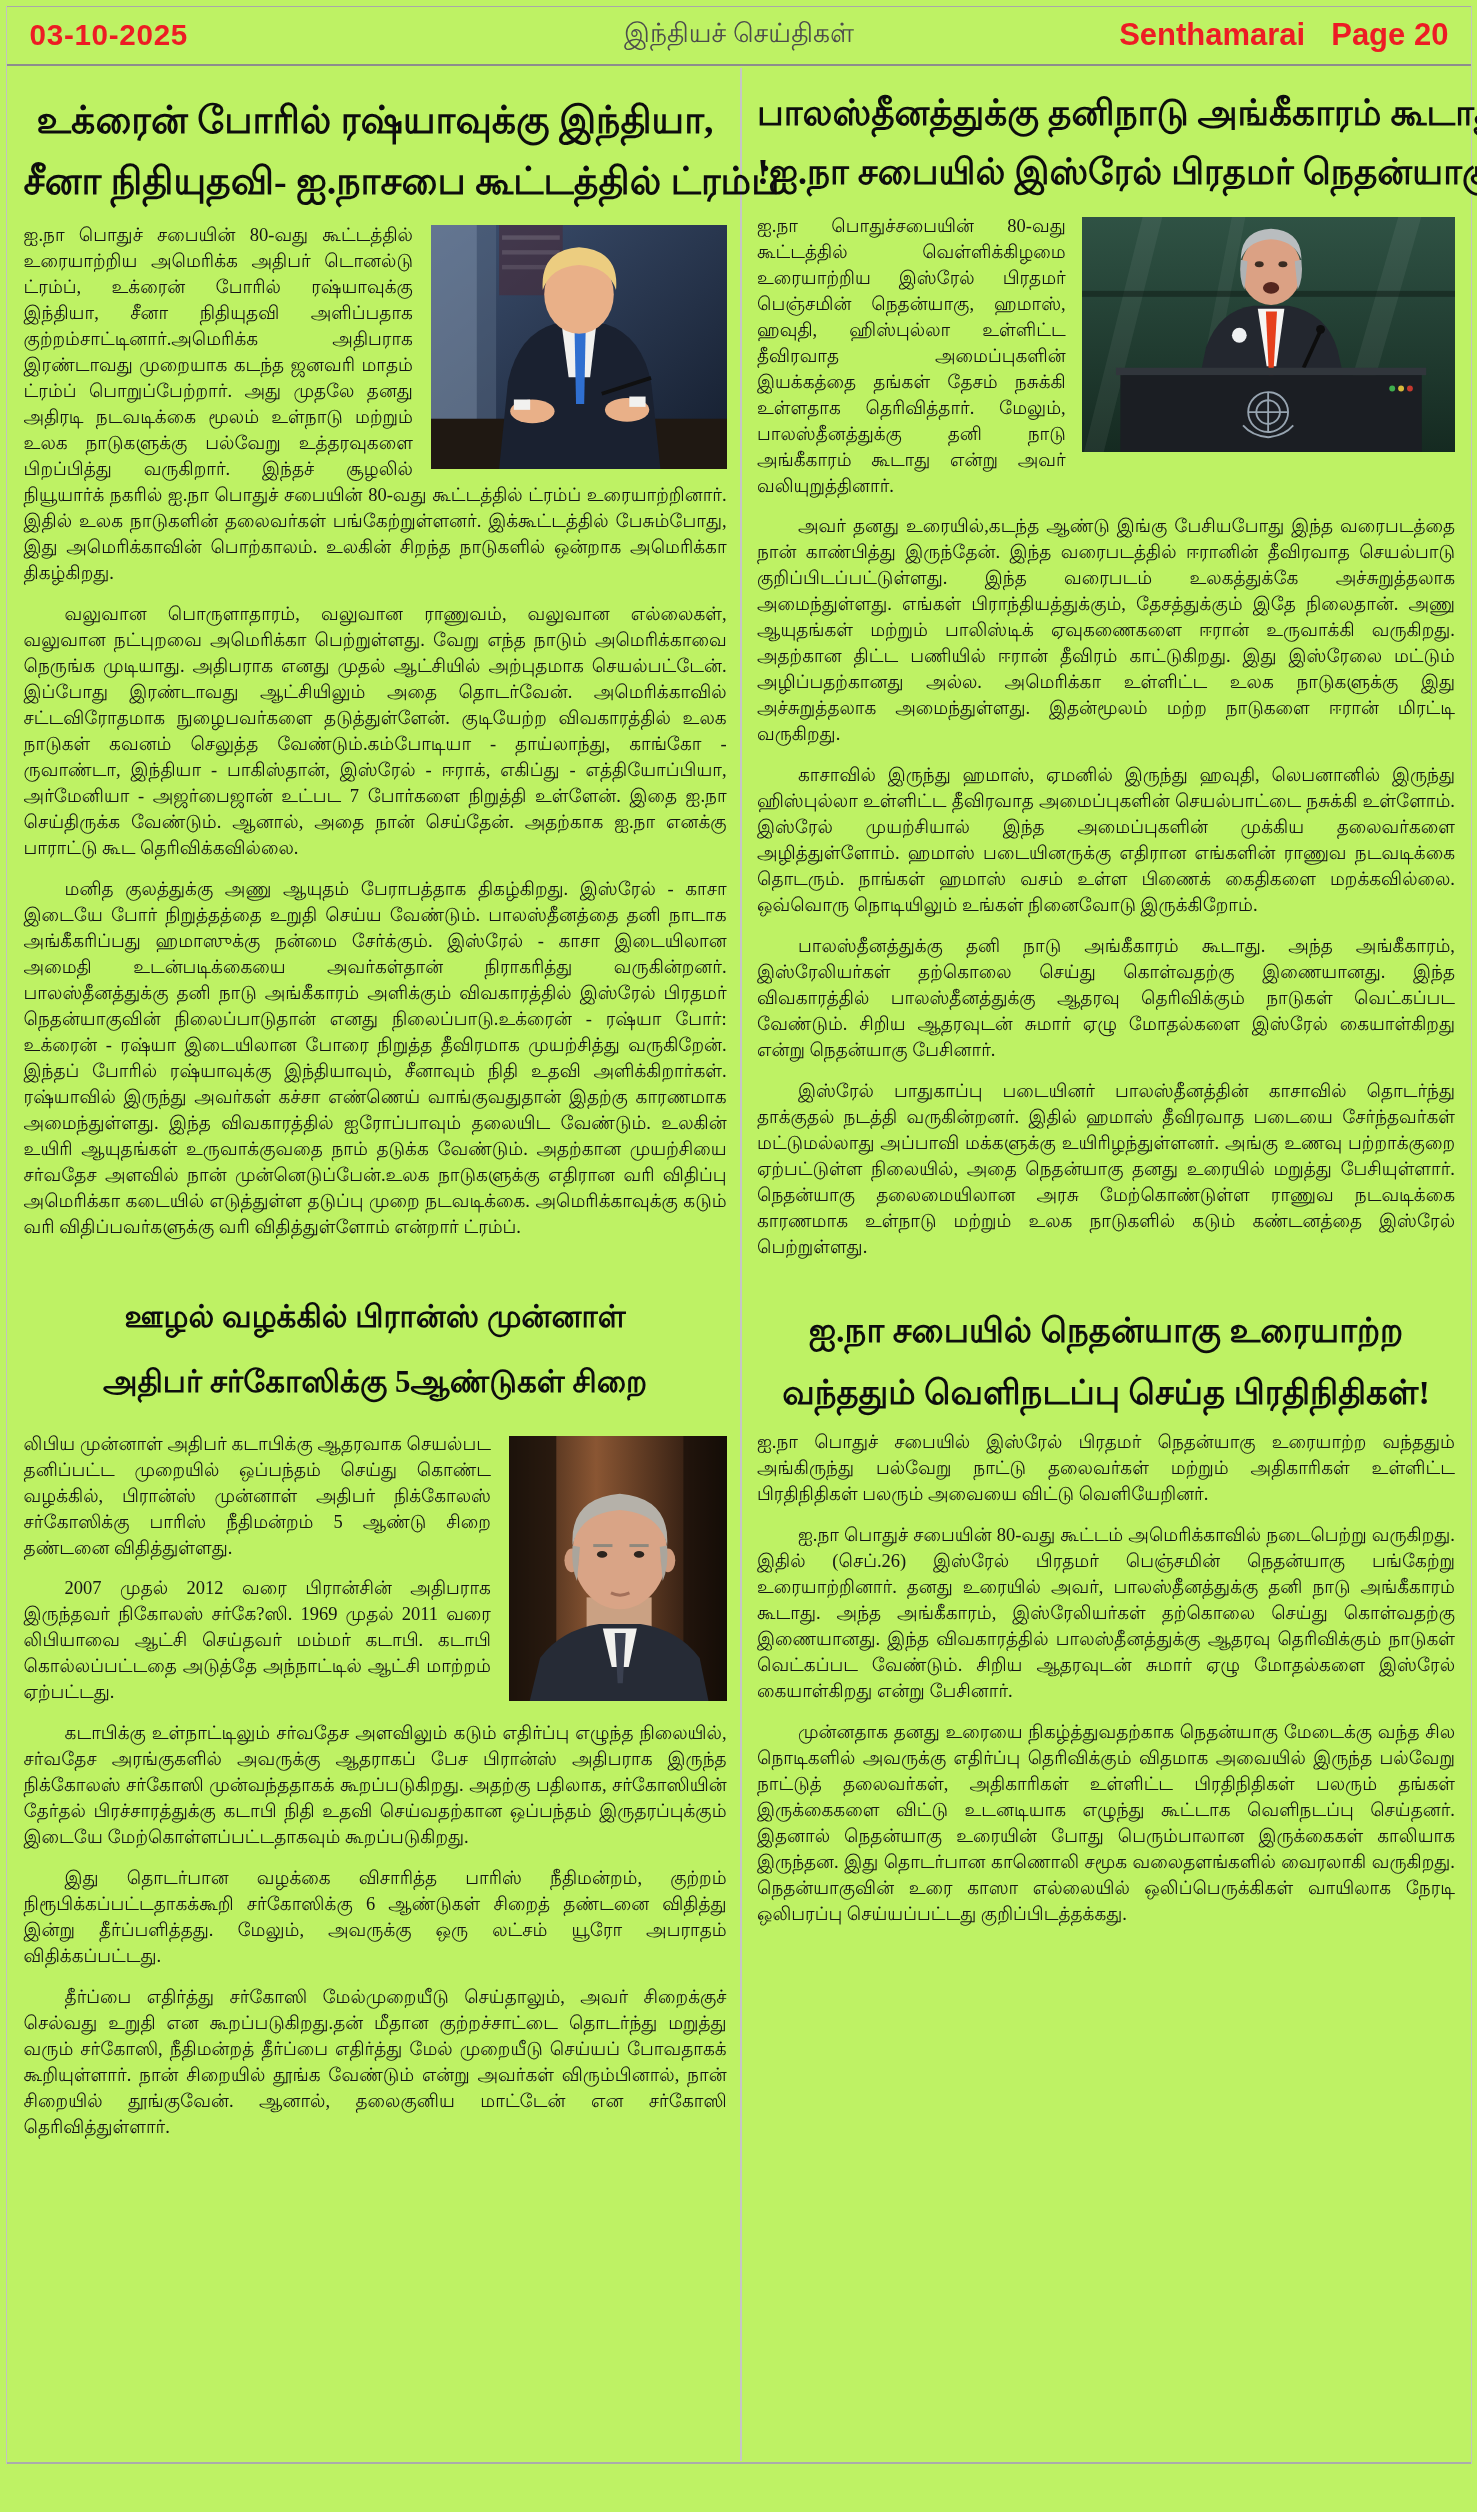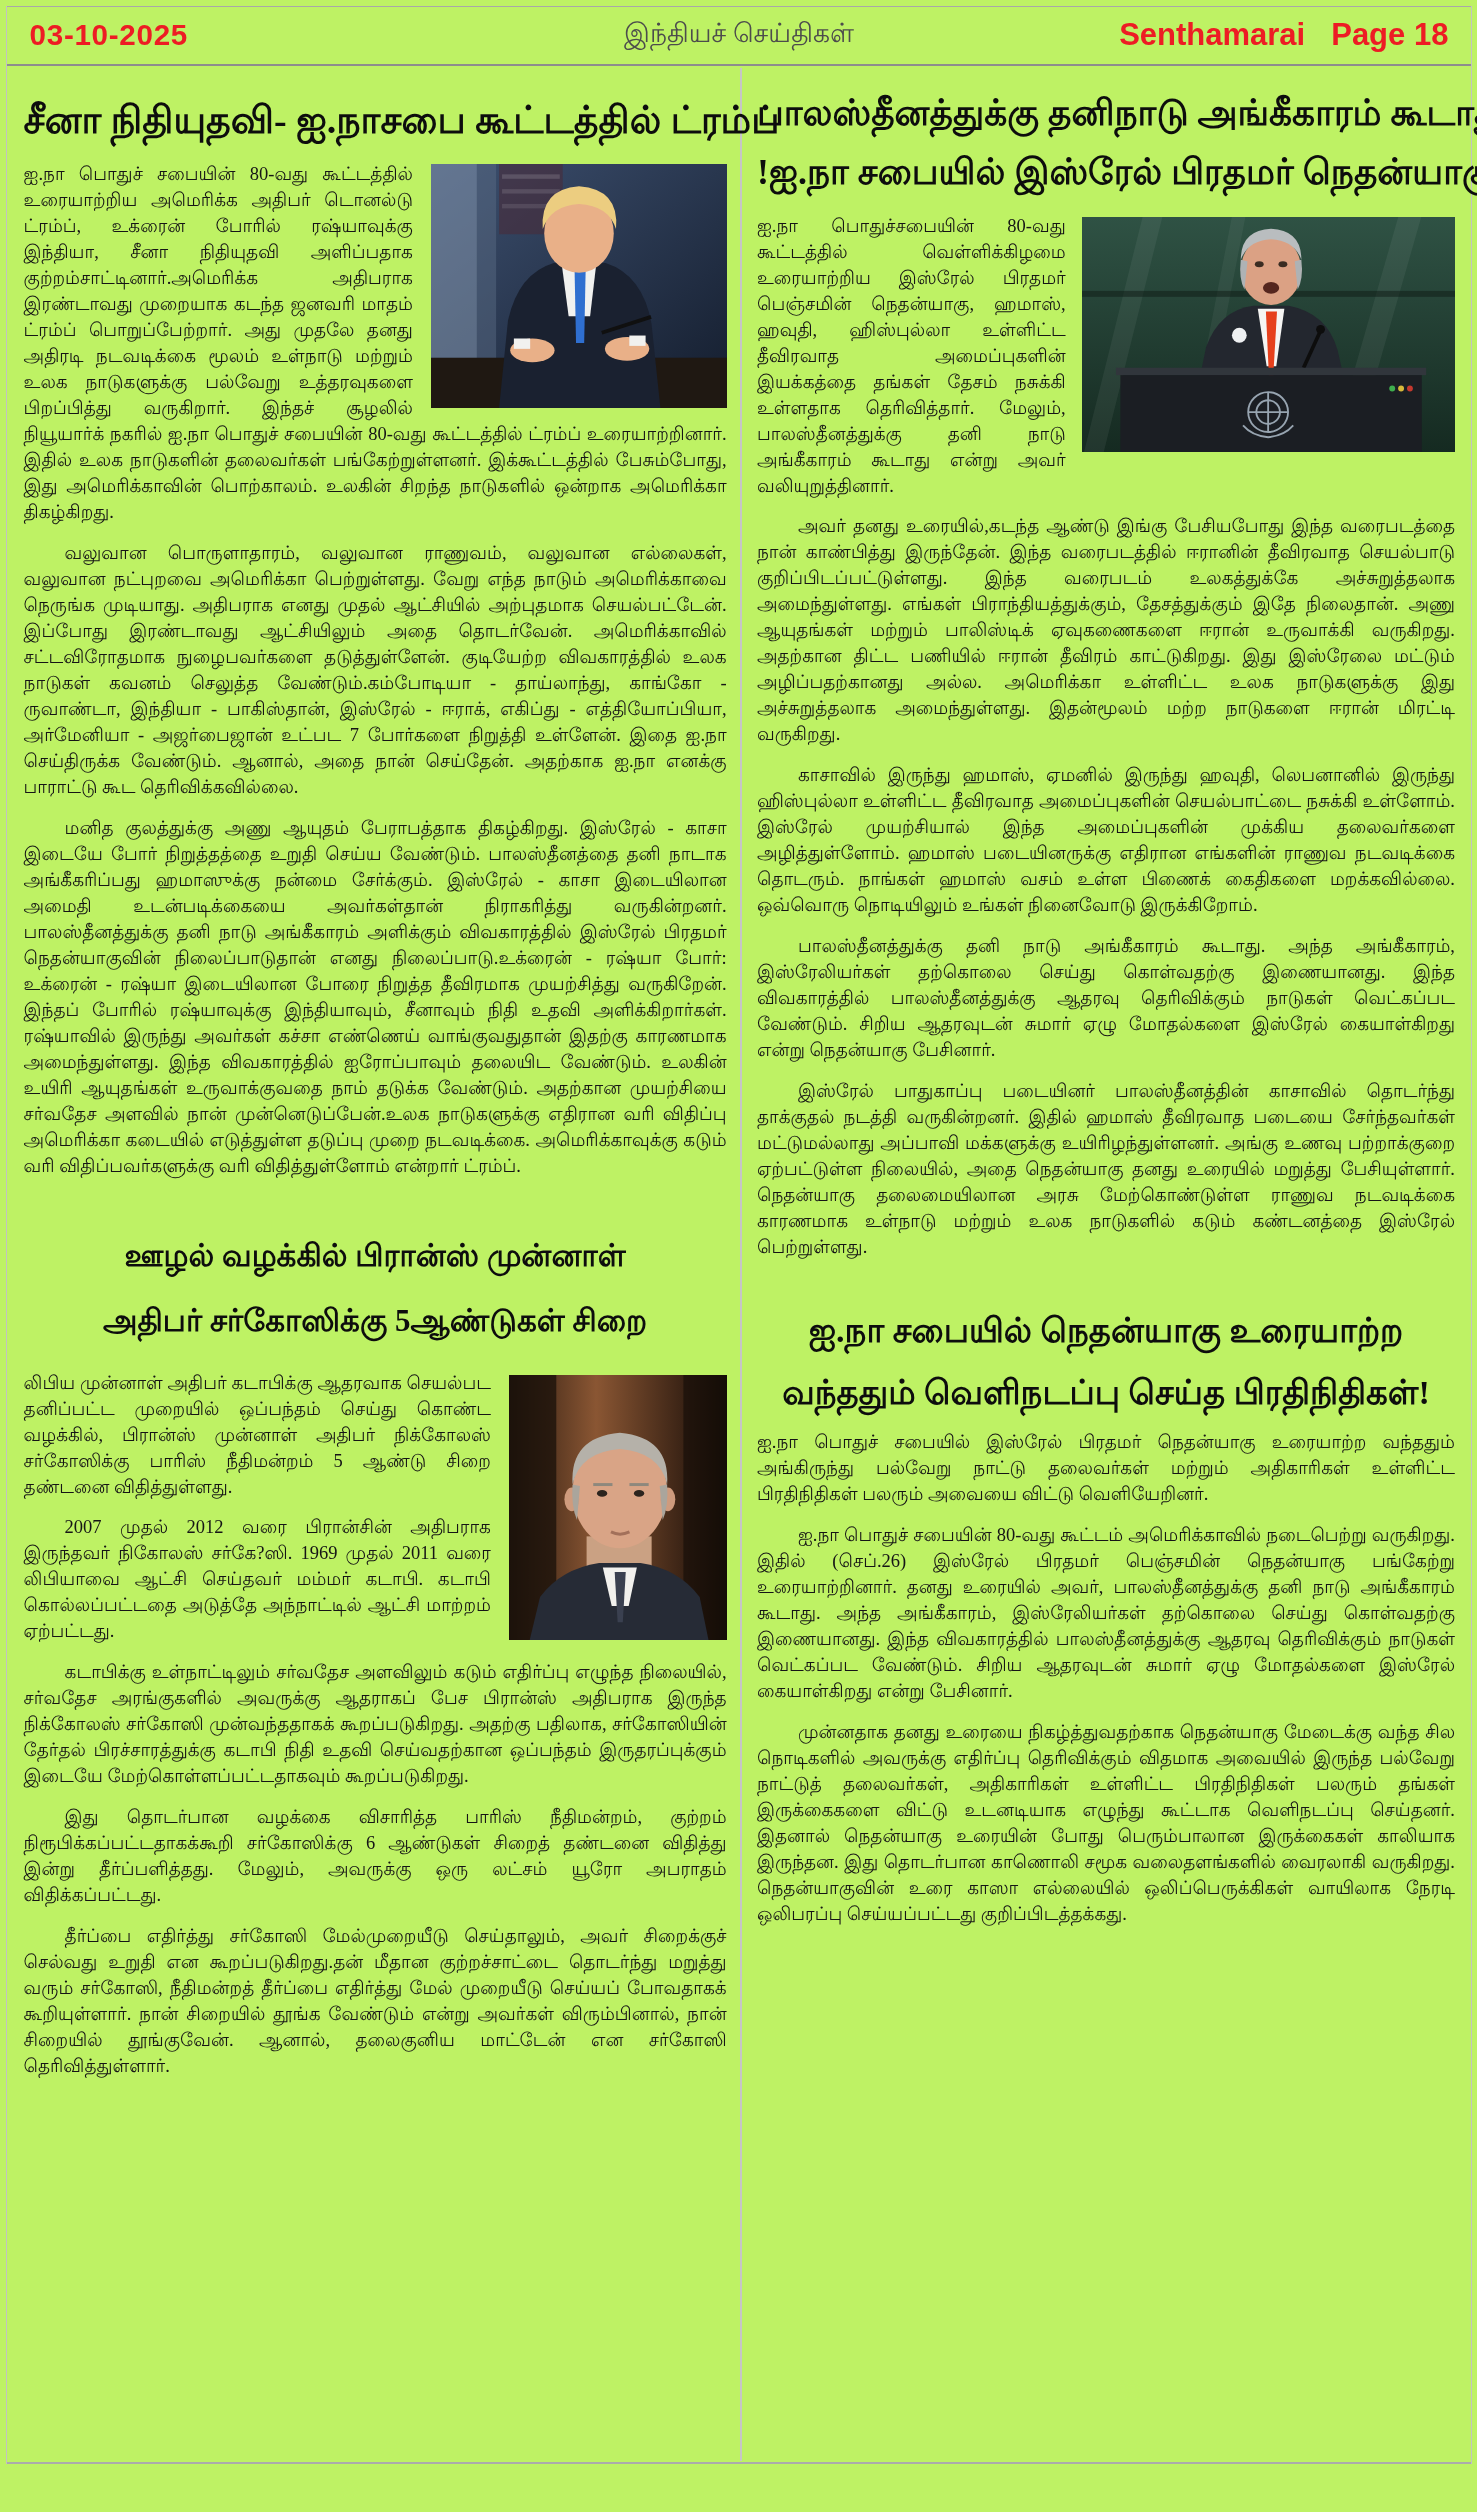--- a/index.html
+++ b/index.html
@@ -58,27 +58,28 @@
   <div class="rule rule-bottom"></div>
   <div class="rule rule-left"></div>
   <div class="rule rule-right"></div>
   <div class="col-divider"></div>
 
   <div class="header">
     <span class="date">03-10-2025</span>
     <span class="section">இந்தியச் செய்திகள்</span>
     <span class="brand-wrap">
       <span class="brand">Senthamarai</span>
-      <span class="pageno">Page 18</span>
+      <span class="pageno">Page 20</span>
     </span>
   </div>
 
   <div class="col col-left">
 
     <div class="headline h-trump">
+      <div>உக்ரைன் போரில் ரஷ்யாவுக்கு இந்தியா,</div>
       <div>சீனா நிதியுதவி- ஐ.நாசபை கூட்டத்தில் ட்ரம்ப்</div>
     </div>
 
     <div class="article clearfix">
       <div class="photo photo-trump">
         <svg viewBox="0 0 400 330" preserveAspectRatio="none">
           <defs>
             <linearGradient id="tg" x1="0" y1="0" x2="1" y2="1">
               <stop offset="0" stop-color="#3d5070"></stop>
                 <stop offset="1" stop-color="#141d2d"></stop>

